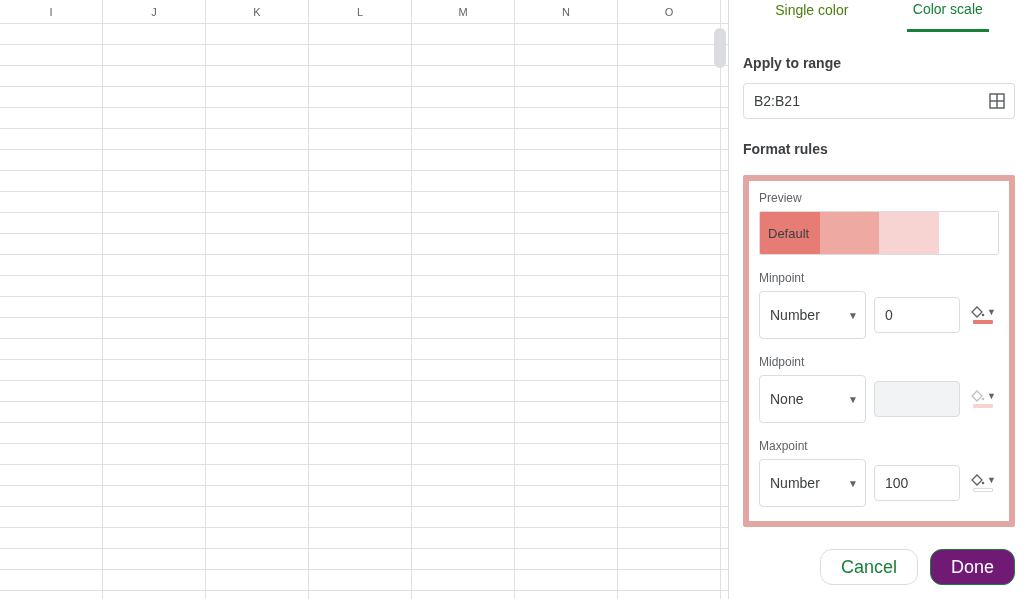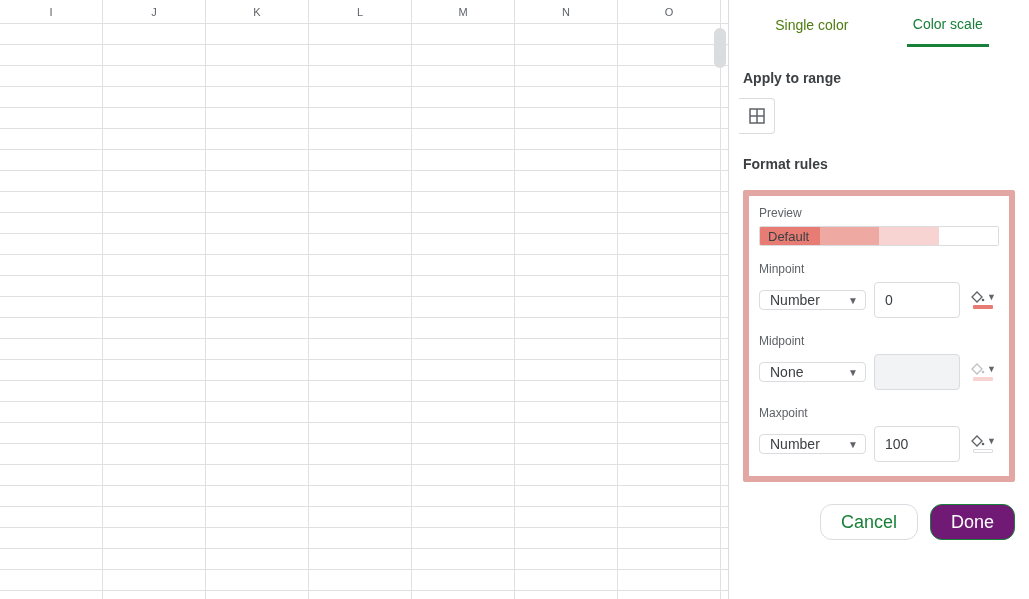--- a/index.html
+++ b/index.html
@@ -27,25 +27,25 @@
   .range-input { flex: 1; height: 36px; border: 1px solid #dadce0; border-radius: 4px; padding: 0 10px; font-size: 14px; color: #3c4043; }
   .range-btn { width: 36px; height: 36px; border: 1px solid #dadce0; border-left: none; border-radius: 0 4px 4px 0; margin-left: -4px; display:flex; align-items:center; justify-content:center; background:#fff; cursor:pointer; }
   .grid-icon { width:16px; height:16px; }
   .grid-icon rect { fill:none; stroke:#5f6368; stroke-width:1.5; }
   .grid-icon line { stroke:#5f6368; stroke-width:1.5; }
 
   .highlight { border: 6px solid #e2a7a2; border-radius: 2px; padding: 10px 10px 14px 10px; margin-top: 6px; }
   .sub-label { font-size: 12px; color: #5f6368; margin-bottom: 6px; }
   .sub-label.mt { margin-top: 16px; }
 
-  .preview-bar { display:flex; height: 20px; border: 1px solid #dadce0; border-radius: 2px; overflow:hidden; cursor:pointer; }
+  .preview-bar { display:flex; height: 44px; border: 1px solid #dadce0; border-radius: 2px; overflow:hidden; cursor:pointer; }
   .pv-seg { flex:1; height:100%; display:flex; align-items:center; padding-left:8px; font-size:13px; font-weight:500; color:#3c4043; }
 
   .point-row { display:flex; align-items:center; gap:8px; }
-  .select { position:relative; width: 110px; height:20px; }
+  .select { position:relative; width: 110px; height:48px; }
   .select select { width:100%; height:100%; border:1px solid #dadce0; border-radius:4px; padding: 0 26px 0 10px; font-size:14px; color:#3c4043; background:#fff; appearance:none; -webkit-appearance:none; cursor:pointer; }
   .select .caret { position:absolute; right:8px; top:50%; transform:translateY(-50%); pointer-events:none; font-size:10px; color:#5f6368; }
   .val-input { width: 86px; height:36px; border:1px solid #dadce0; border-radius:4px; padding:0 10px; font-size:14px; color:#3c4043; }
   .val-input:disabled { background:#f1f3f4; }
 
   .fill-btn { width:32px; display:flex; flex-direction:column; align-items:center; cursor:pointer; }
   .fill-top { display:flex; align-items:center; gap:2px; }
   .bucket { width:14px; height:12px; }
   .fill-caret { font-size:9px; color:#5f6368; }
   .fill-bar { width:20px; height:4px; margin-top:2px; border-radius:1px; }
@@ -328,20 +328,21 @@
   </div>
 
   <div class="sidebar">
     <div class="tabs">
       <div class="tab">Single color</div>
       <div class="tab active">Color scale</div>
     </div>
 
     <div class="section-label">Apply to range</div>
     <div class="range-row">
+      <input class="range-input" value="B2:B21" style="">
       <div class="range-btn">
         <svg class="grid-icon" viewBox="0 0 16 16">
           <rect x="1" y="1" width="14" height="14"></rect>
           <line x1="1" y1="8" x2="15" y2="8"></line>
           <line x1="8" y1="1" x2="8" y2="15"></line>
         </svg>
       </div>
     </div>
 
     <div class="section-label">Format rules</div>

